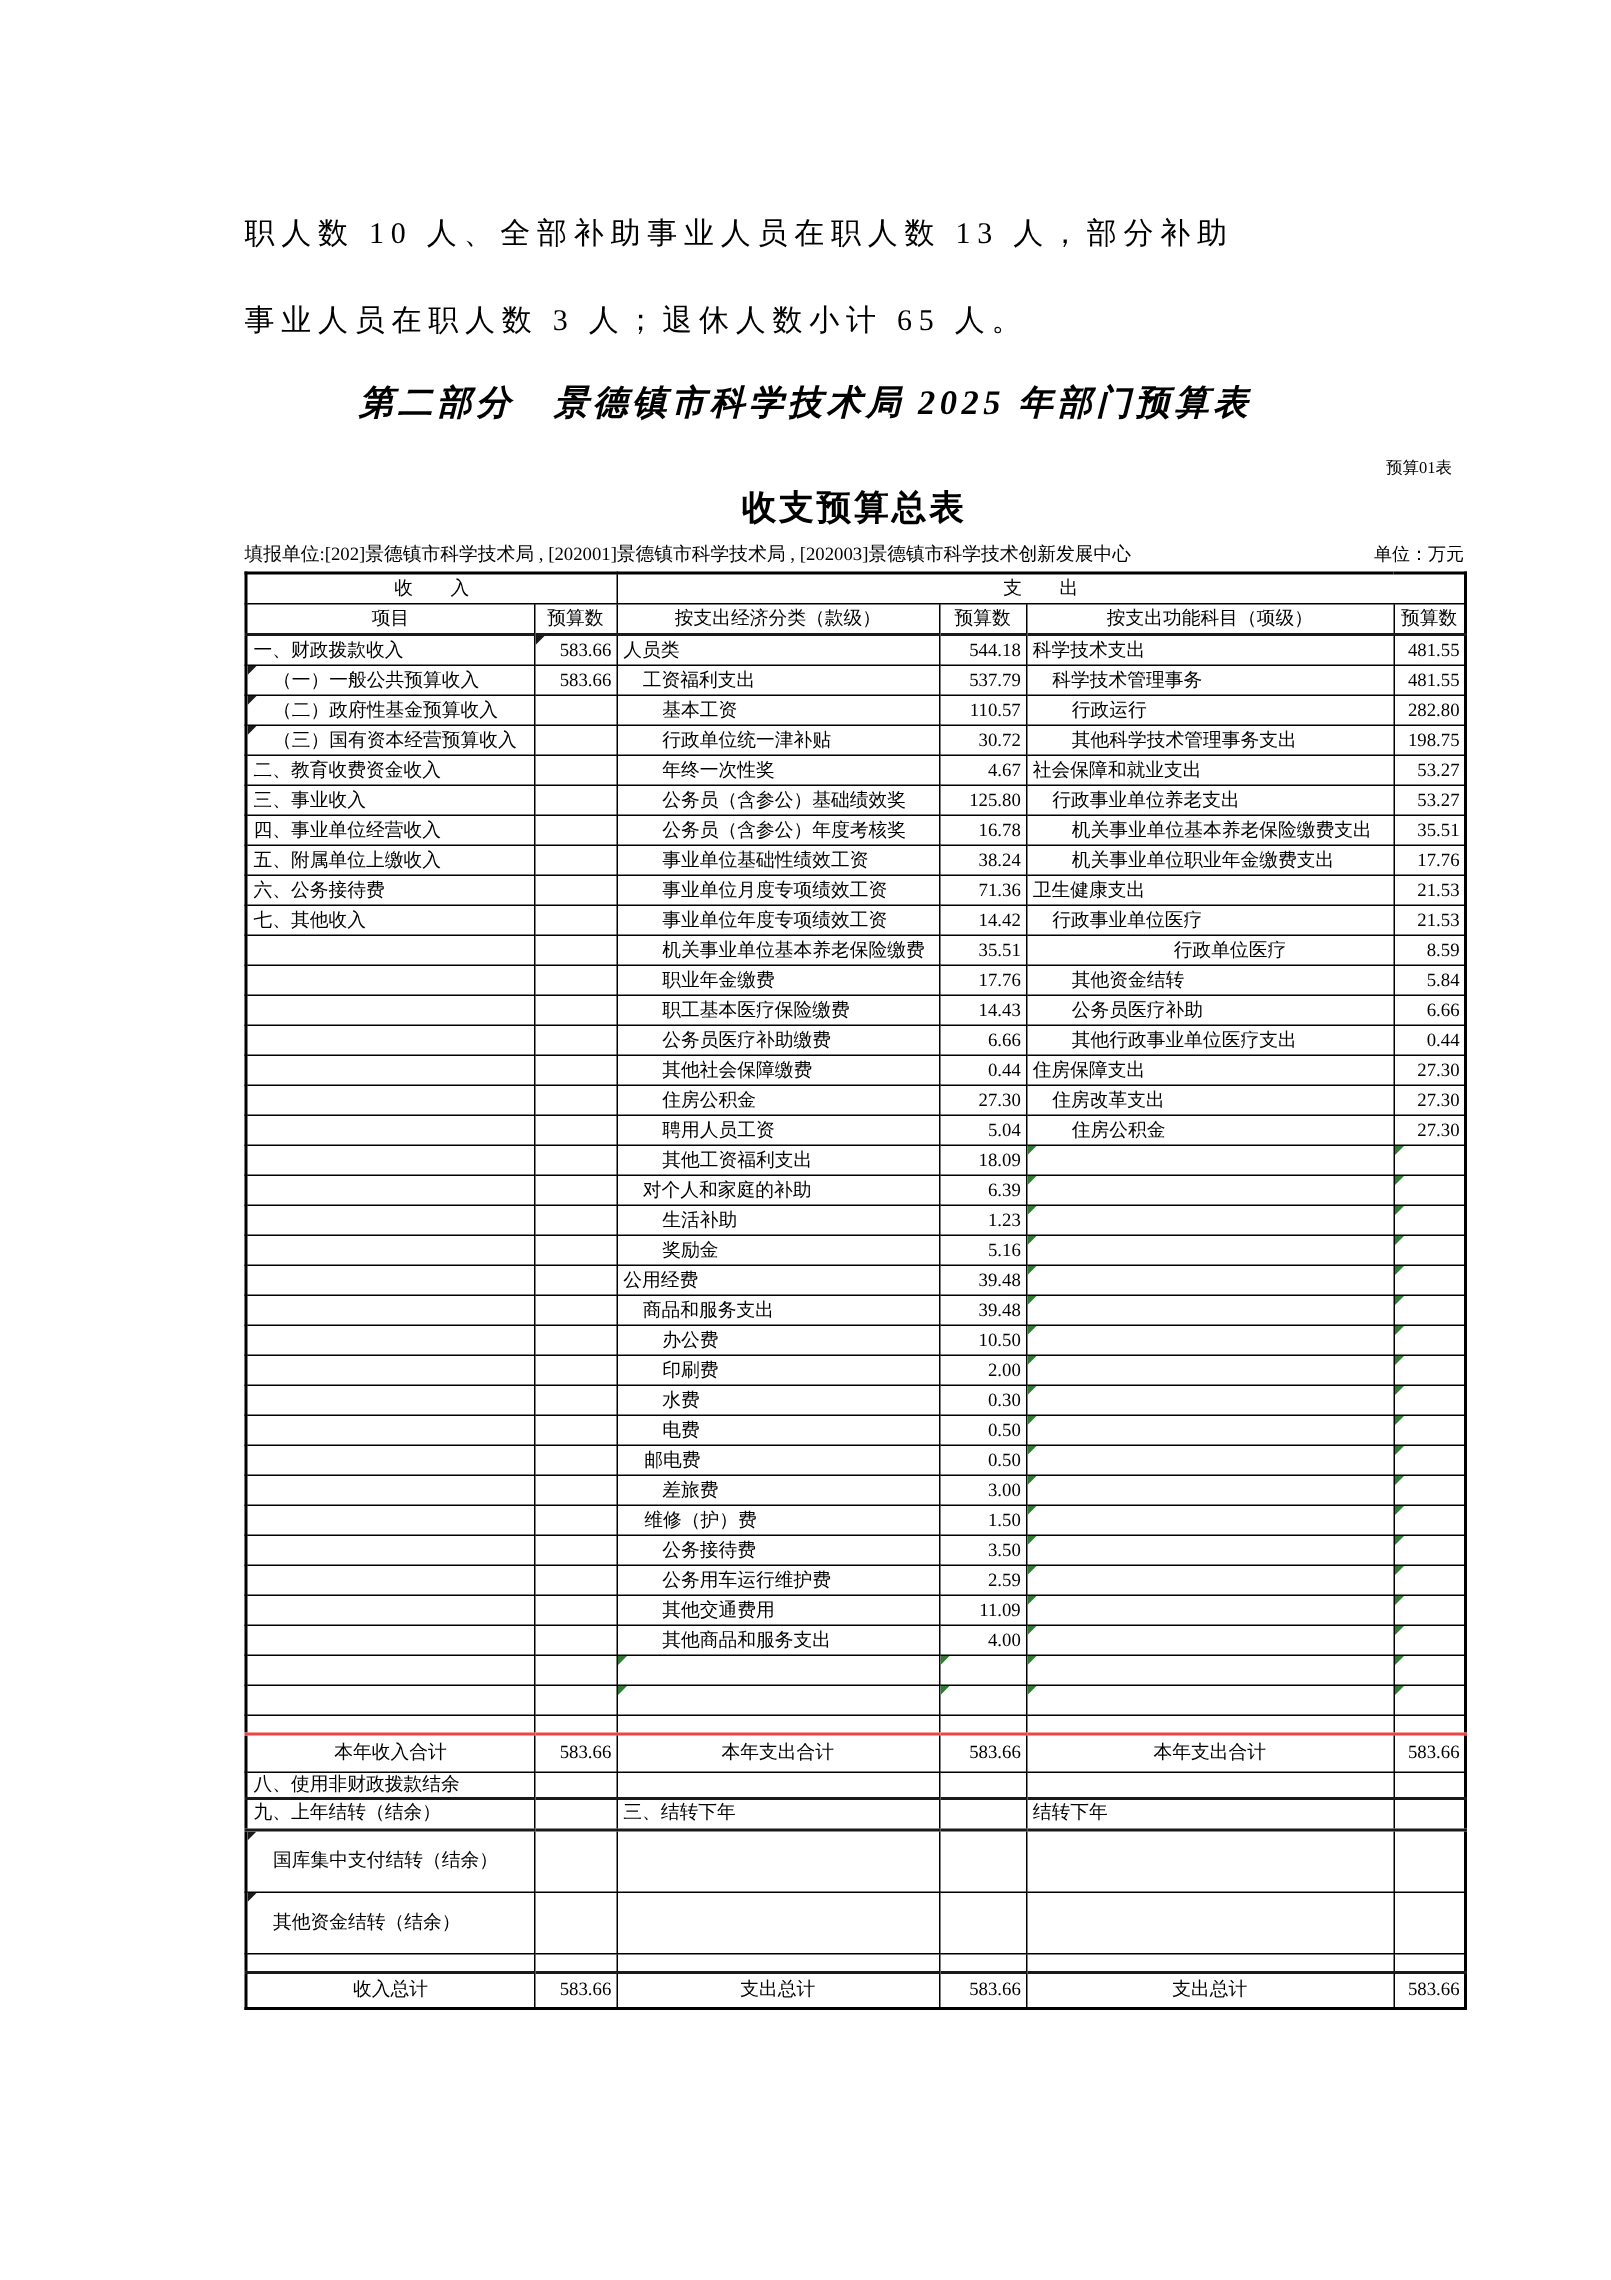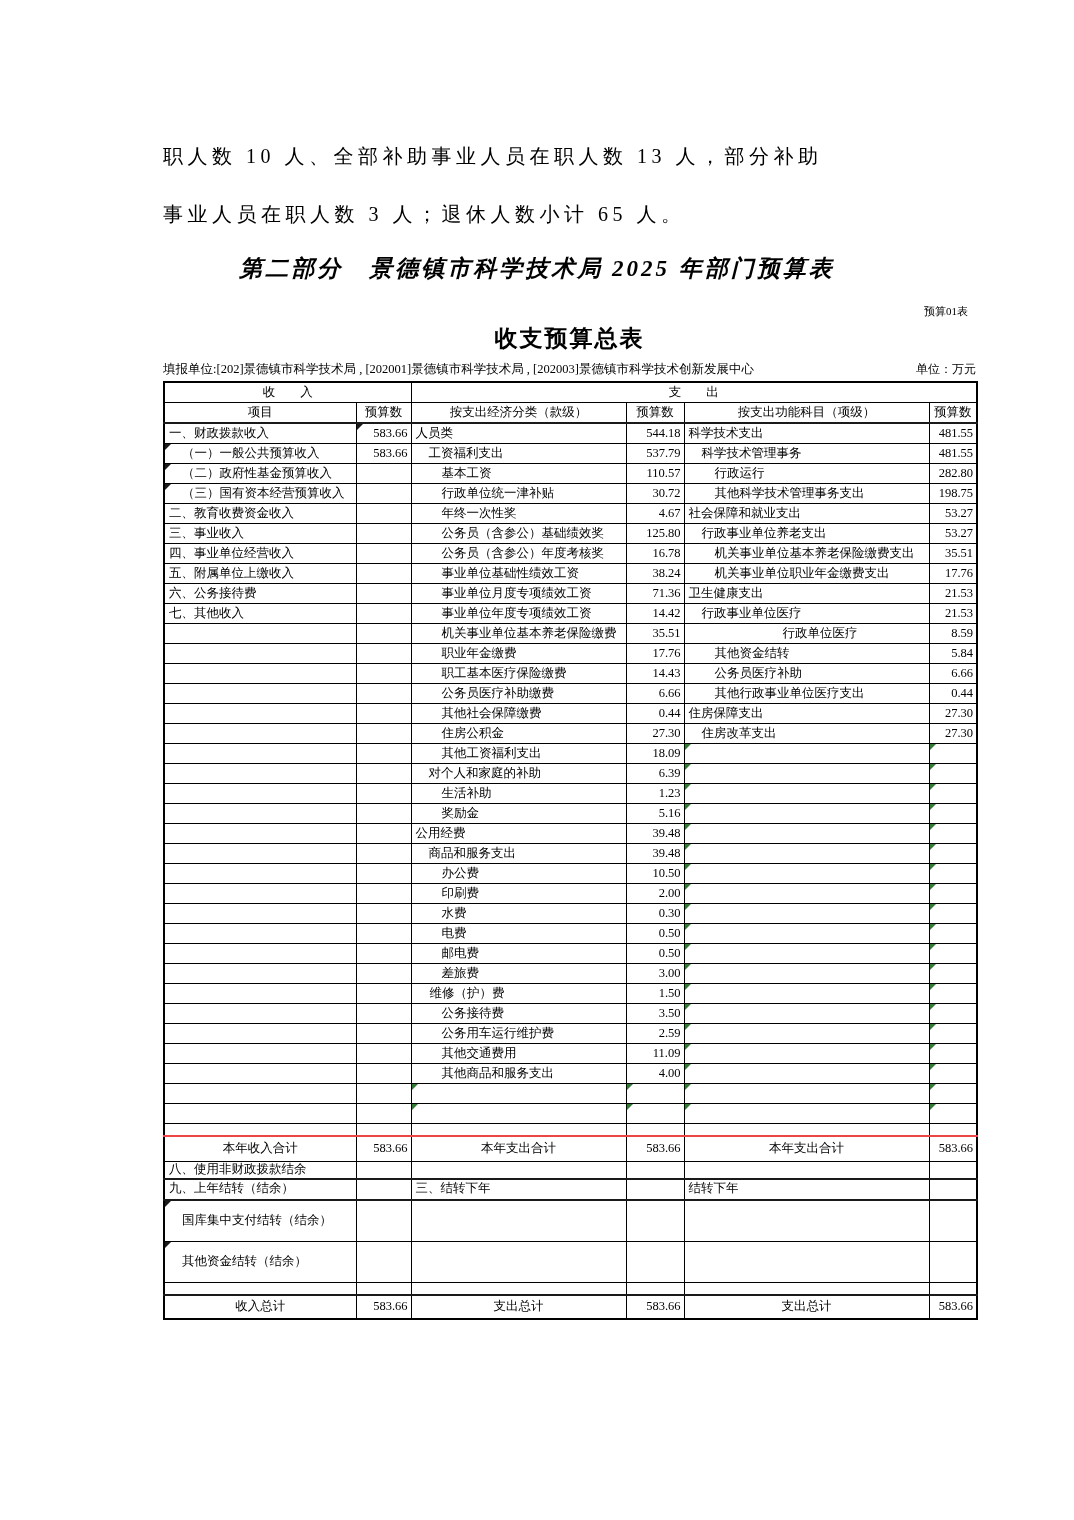--- a/index.html
+++ b/index.html
@@ -216,20 +216,28 @@
           <td class="txt" style="padding-left: 4px;"></td>
           <td class="num"></td>
           <td class="txt" style="padding-left: 30px;">住房公积金</td>
           <td class="num">27.30</td>
           <td class="txt" style="padding-left: 17px;">住房改革支出</td>
           <td class="num">27.30</td>
         </tr>
         <tr class="r-n">
           <td class="txt" style="padding-left: 4px;"></td>
           <td class="num"></td>
+          <td class="txt" style="padding-left: 30px;">聘用人员工资</td>
+          <td class="num">5.04</td>
+          <td class="txt" style="padding-left: 30px;">住房公积金</td>
+          <td class="num">27.30</td>
+        </tr>
+        <tr class="r-n">
+          <td class="txt" style="padding-left: 4px;"></td>
+          <td class="num"></td>
           <td class="txt" style="padding-left: 30px;">其他工资福利支出</td>
           <td class="num">18.09</td>
           <td class="txt" style="padding-left: 4px;">
             <span class="mk mk-g"></span>
           </td>
           <td class="num">
             <span class="mk mk-g"></span>
           </td>
         </tr>
         <tr class="r-n">
@@ -336,21 +344,21 @@
           <td class="txt" style="padding-left: 4px;">
             <span class="mk mk-g"></span>
           </td>
           <td class="num">
             <span class="mk mk-g"></span>
           </td>
         </tr>
         <tr class="r-n">
           <td class="txt" style="padding-left: 4px;"></td>
           <td class="num"></td>
-          <td class="txt" style="padding-left: 30px;">邮电费</td>
+          <td class="txt" style="padding-left: 18px;">邮电费</td>
           <td class="num">0.50</td>
           <td class="txt" style="padding-left: 4px;">
             <span class="mk mk-g"></span>
           </td>
           <td class="num">
             <span class="mk mk-g"></span>
           </td>
         </tr>
         <tr class="r-n">
           <td class="txt" style="padding-left: 4px;"></td>

